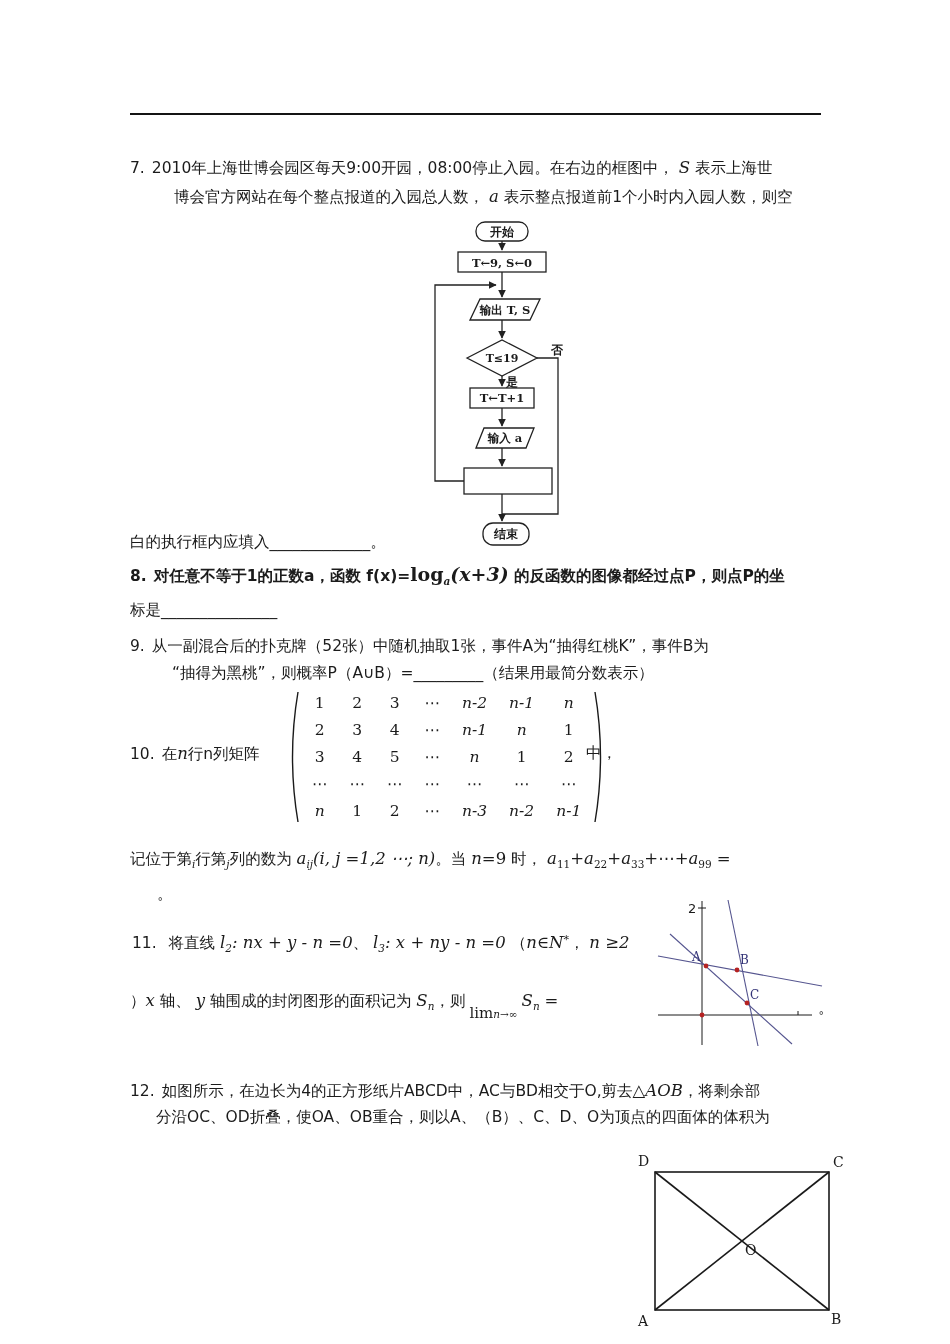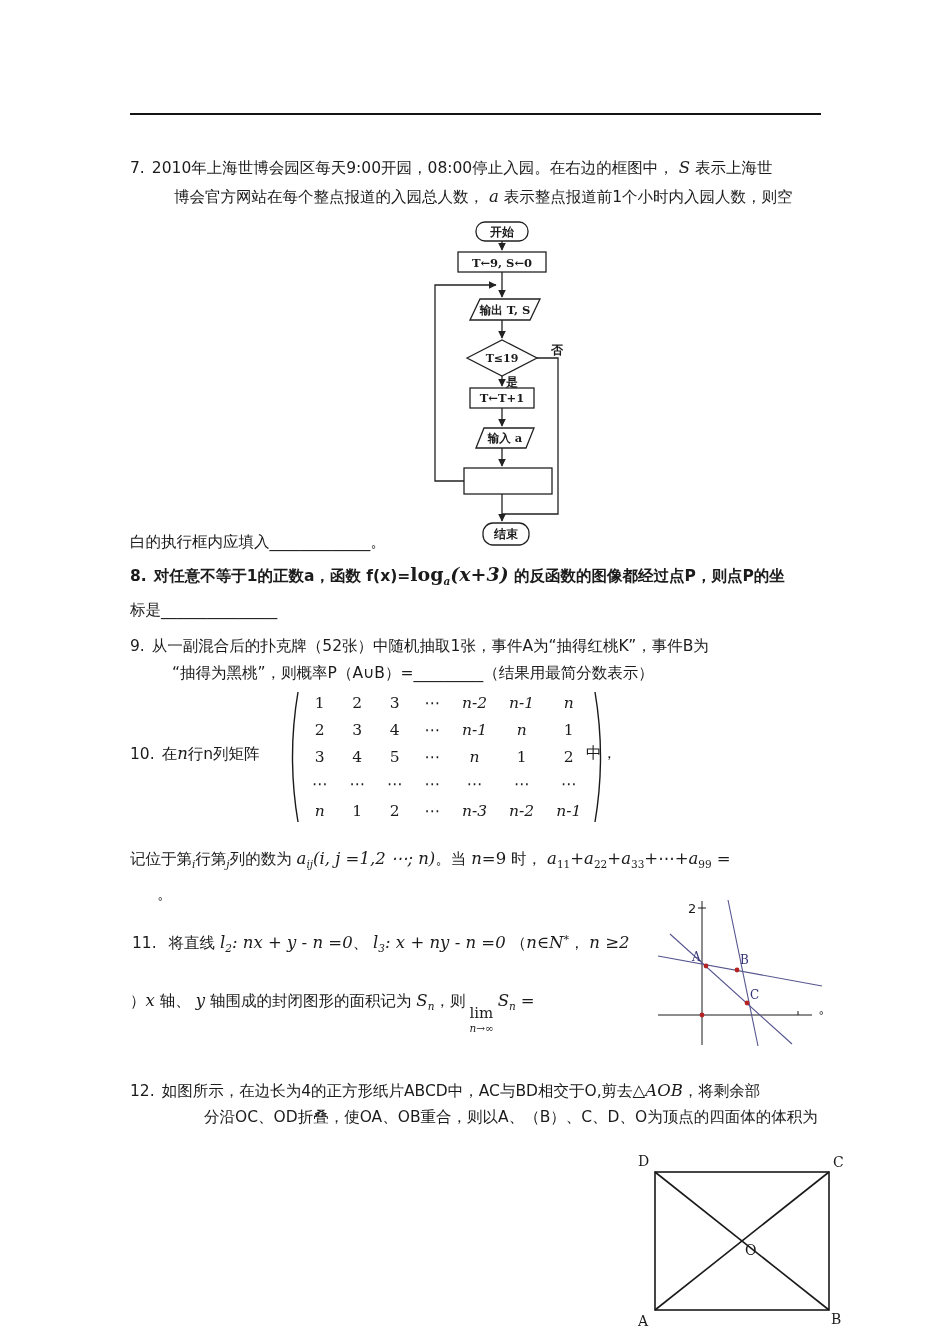--- a/index.html
+++ b/index.html
@@ -21,21 +21,21 @@
   .toprule { background:#141414; }
 
   .matrix { display:flex; align-items:center; }
   .mgrid {
     display:grid; grid-template-columns:repeat(7,auto); column-gap:4px; row-gap:8px;
     font-family:"DejaVu Serif","Liberation Serif",serif; font-size:15.5px; margin:0 3px;
   }
   .mcell { text-align:center; padding:0 9px; line-height:19px; }
   .mcell.var { font-style:italic; }
 
-  .limwrap { display:inline-flex; flex-direction:column; line-height:1; vertical-align:-12px; margin:0 4px; }
+  .limwrap { display:inline-flex; flex-direction:row; align-items:center; line-height:1; vertical-align:-12px; margin:0 4px; }
   .limtop { font-family:"DejaVu Serif",serif; font-size:15px; }
   .limbot { font-family:"DejaVu Serif",serif; font-style:italic; font-size:10.5px; margin-top:2px; }
 
   svg text { user-select:none; }
   .flowtext { font-family:"DejaVu Serif","Liberation Serif",serif; font-weight:bold; }
 </style>
 </head>
 <body>
 
 <div class="abs toprule" style="left:130px;top:113px;width:691px;height:2px;"></div>
@@ -204,21 +204,21 @@
     <text x="42" y="63">A</text>
     <text x="90" y="66">B</text>
     <text x="100" y="101">C</text>
   </g>
   <text x="38" y="15" font-size="13" fill="#1a1a1a">2</text>
 </svg>
 
 <div class="abs ln" style="left:130px;top:1078px;">
   <span class="num">12.</span><span>如图所示，在边长为4的正方形纸片ABCD中，AC与BD相交于O,剪去</span><span class="m">△AOB</span><span>，将剩余部</span>
 </div>
-<div class="abs ln" style="left:156px;top:1105px;margin-left:48px;">
+<div class="abs ln" style="left:156px;top:1105px;">
   <span>分沿OC、OD折叠，使OA、OB重合，则以A、（B）、C、D、O为顶点的四面体的体积为</span>
 </div>
 
 <svg class="abs" style="left:633px;top:1152px;" width="215" height="180" viewBox="0 0 215 180">
   <g stroke="#1a1a1a" stroke-width="1.6" fill="none">
     <rect x="22" y="20" width="174" height="138"></rect>
     <line x1="22" y1="158" x2="196" y2="20"></line>
     <line x1="22" y1="20" x2="196" y2="158"></line>
   </g>
   <g font-size="14" fill="#1a1a1a" font-family="DejaVu Serif, serif">

